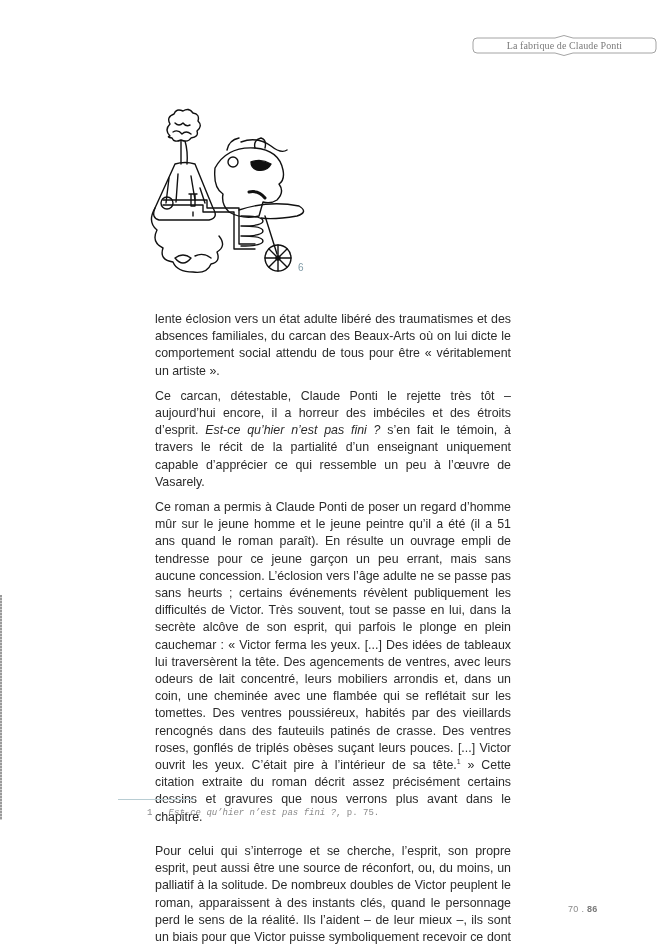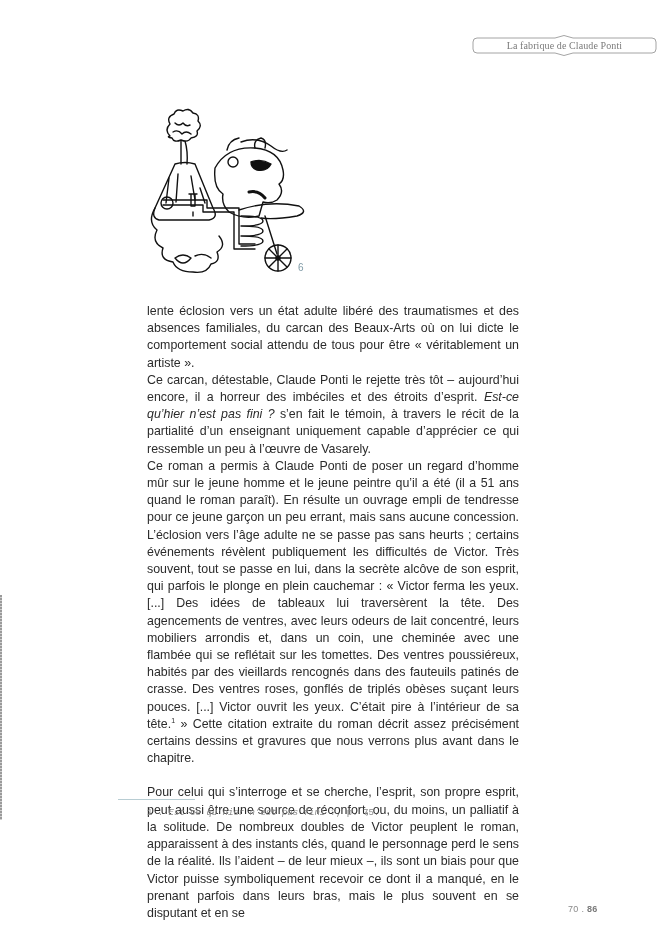--- a/index.html
+++ b/index.html
@@ -4,21 +4,21 @@
 <style>
   html, body { margin: 0; padding: 0; background: #ffffff; }
   body { width: 669px; height: 944px; position: relative; overflow: hidden; font-family: "Liberation Sans", sans-serif; color: #2a2a2a; }
   .left-edge { position: absolute; left: 0; top: 595px; width: 2px; height: 225px; background: repeating-linear-gradient(#9a9a9a 0 2px, #d0d0d0 2px 3px); }
   .header-tag { position: absolute; left: 471px; top: 35px; width: 187px; height: 21px; }
   .header-tag svg { position: absolute; left: 0; top: 0; }
   .header-tag span { position: absolute; left: 0; top: 0; width: 187px; height: 21px; line-height: 21px; text-align: center; font-family: Liberation Serif, serif; font-size: 10px; color: #7a7a7a; letter-spacing: 0.1px; }
   .illustration { position: absolute; left: 145px; top: 108px; width: 175px; height: 170px; }
   .fig-number { position: absolute; left: 298px; top: 262px; font-size: 10px; color: #7f9aa6; }
   .body-text { position: absolute; left: 147px; top: 303px; width: 372px; font-size: 12.4px; line-height: 17.2px; text-align: justify; color: #2b2b2b; }
-  .body-text p { margin: 0; }
+  .body-text p { margin: 8px; }
   .body-text p.gap { margin-top: 17px; }
   .body-text em { font-style: italic; }
   .body-text sup { font-size: 7px; vertical-align: 5px; line-height: 0; }
   .fn-rule { position: absolute; left: 118px; top: 799px; width: 77px; height: 1px; background: #b8cdd3; }
   .footnote { position: absolute; left: 147px; top: 808px; font-size: 9px; color: #8a8a8a; font-family: Liberation Mono, monospace; }
   .footnote em { font-style: italic; }
   .folio { position: absolute; left: 568px; top: 904px; font-size: 9px; color: #8a8a8a; letter-spacing: 0.3px; }
   .folio b { font-weight: bold; color: #7a7a7a; }
 </style>
 </head>

